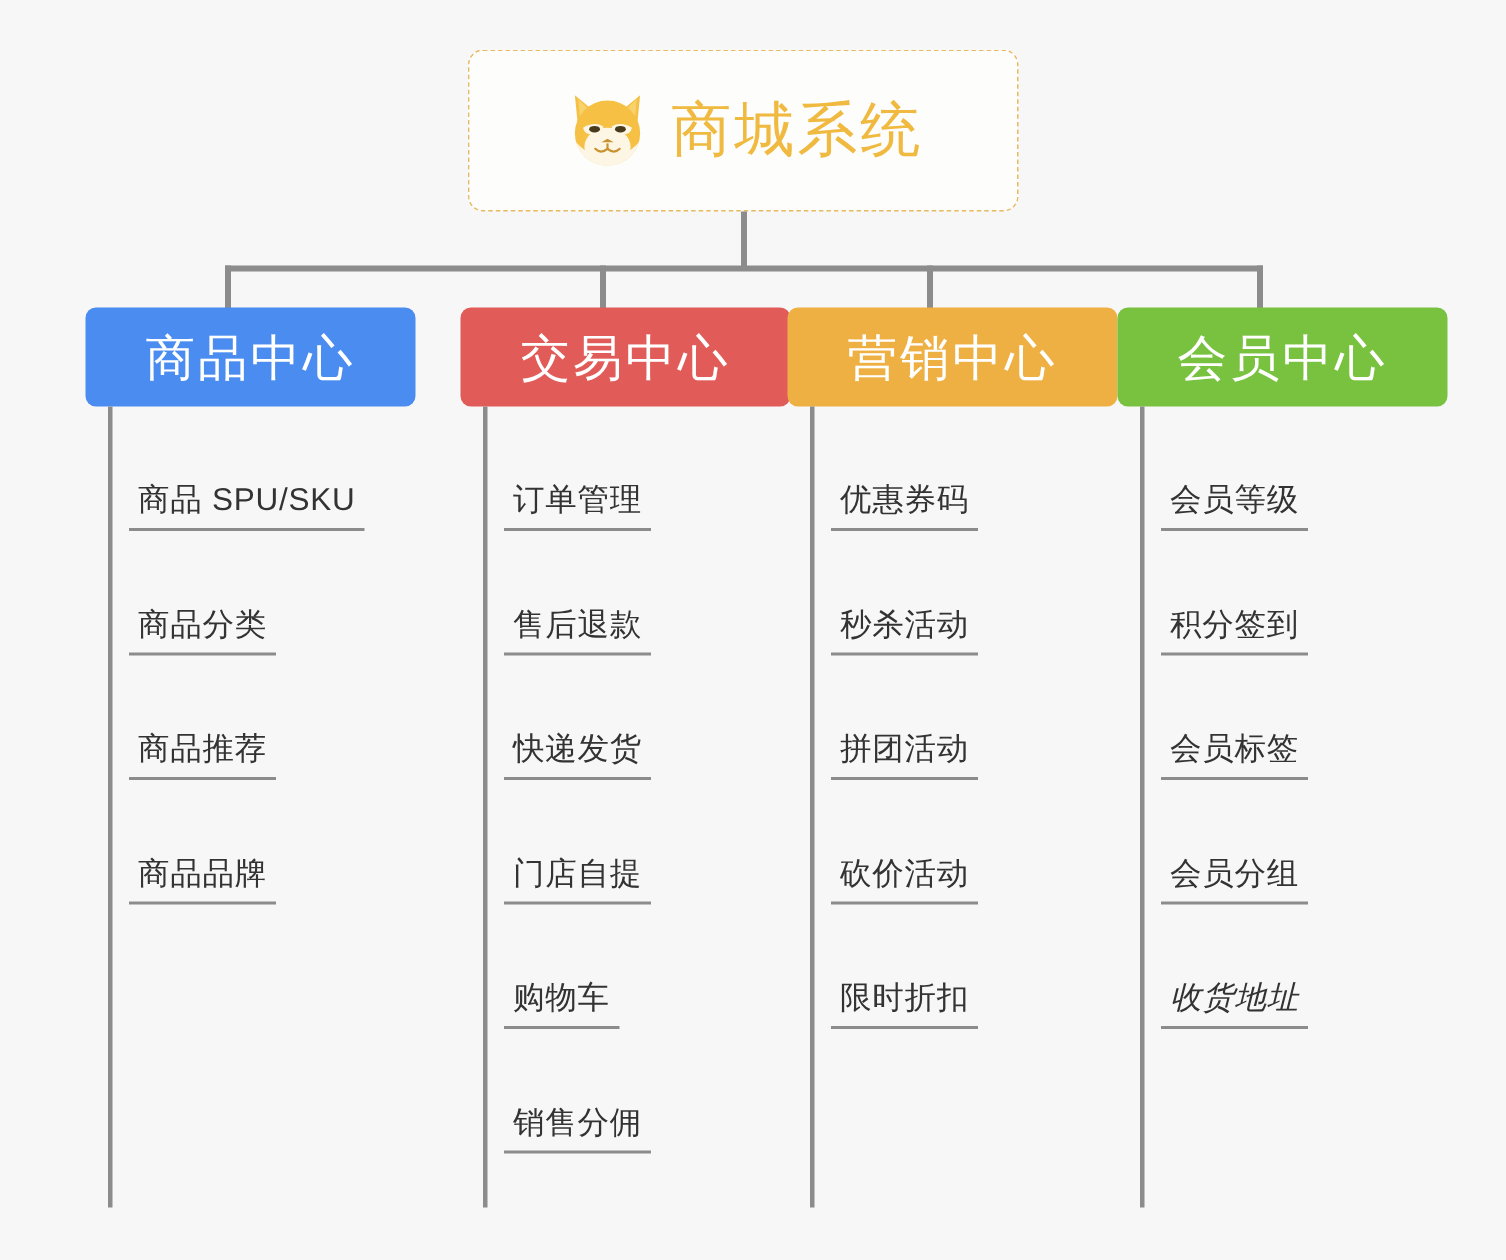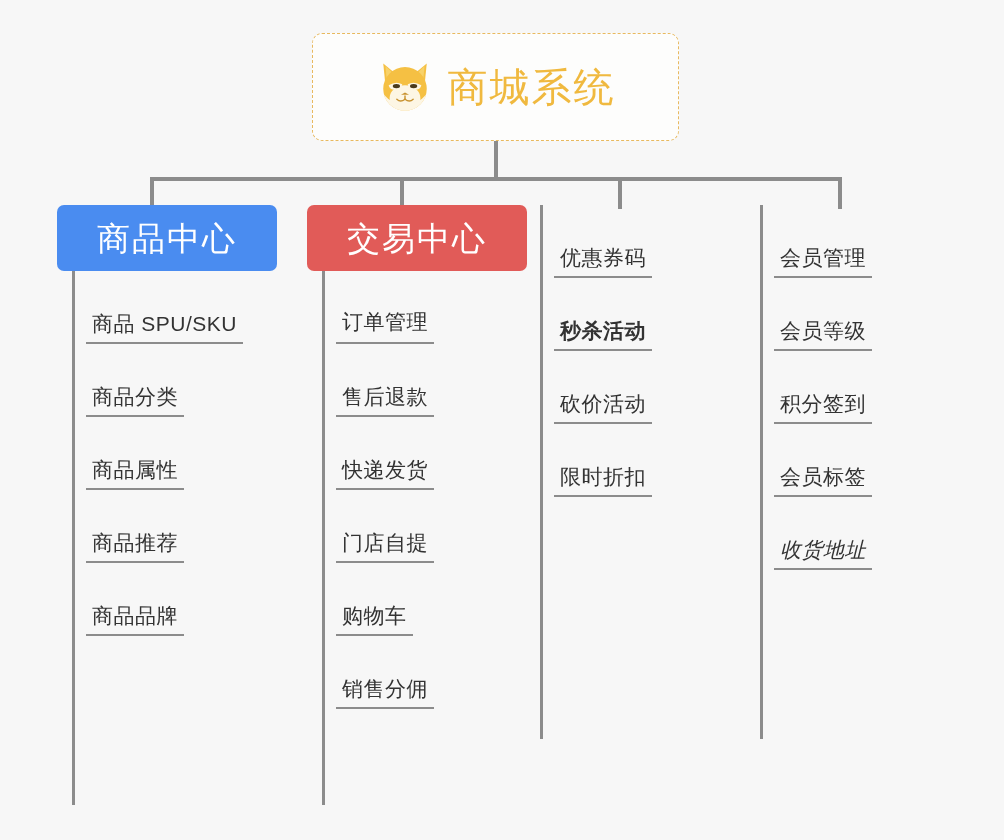--- a/index.html
+++ b/index.html
@@ -58,21 +58,21 @@
   
   .items{position:relative;margin-top:0;padding-top:0;}
   .spine{
     position:absolute;
     left:15px;top:0;
     width:3px;
     background:#8c8c8c;
   }
   .leaf{
     position:relative;
-    height:73px;
+    height:83px;
     box-sizing:border-box;
     display:flex;
     align-items:flex-end;
   }
   .leaf-inner{
     position:relative;
     margin-left:29px;
     padding:0 6px 5px 6px;
     border-bottom:2px solid #8c8c8c;
     display:inline-block;
@@ -124,90 +124,96 @@
     </div>
     <div class="items">
       <div class="spine" style="background: rgb(140, 140, 140); height: 534px;"></div>
       <div class="leaf">
           <span class="leaf-inner" style="border-bottom-color: rgb(140, 140, 140);"><span class="leaf-label">商品 SPU/SKU</span></span>
         </div>
       <div class="leaf">
           <span class="leaf-inner" style="border-bottom-color: rgb(140, 140, 140);"><span class="leaf-label">商品分类</span></span>
         </div>
       <div class="leaf">
-          <span class="leaf-inner" style="border-bottom-color: rgb(140, 140, 140);"><span class="leaf-label">商品属性</span></span>
-        </div>
-      <div class="leaf">
           <span class="leaf-inner" style="border-bottom-color: rgb(140, 140, 140);"><span class="leaf-label">商品推荐</span></span>
         </div>
       <div class="leaf">
           <span class="leaf-inner" style="border-bottom-color: rgb(140, 140, 140);"><span class="leaf-label">商品品牌</span></span>
         </div>
     </div>
   </div>
 
   <div class="col" style="left:307px">
     <div class="cat-box" style="background: rgb(225, 91, 88);">
       <span class="cat-label">交易中心</span>
     </div>
     <div class="items">
       <div class="spine" style="background: rgb(140, 140, 140); height: 534px;"></div>
       <div class="leaf">
-          <span class="leaf-inner" style="border-bottom-color: rgb(140, 140, 140); font-family: Liberation Mono, monospace;"><span class="leaf-label">订单管理</span></span>
+          <span class="leaf-inner" style="border-bottom-color: rgb(140, 140, 140);"><span class="leaf-label">订单管理</span></span>
         </div>
       <div class="leaf">
           <span class="leaf-inner" style="border-bottom-color: rgb(140, 140, 140);"><span class="leaf-label">售后退款</span></span>
         </div>
       <div class="leaf">
           <span class="leaf-inner" style="border-bottom-color: rgb(140, 140, 140);"><span class="leaf-label">快递发货</span></span>
         </div>
       <div class="leaf">
           <span class="leaf-inner" style="border-bottom-color: rgb(140, 140, 140);"><span class="leaf-label">门店自提</span></span>
         </div>
       <div class="leaf">
           <span class="leaf-inner" style="border-bottom-color: rgb(140, 140, 140);"><span class="leaf-label">购物车</span></span>
         </div>
       <div class="leaf">
           <span class="leaf-inner" style="border-bottom-color: rgb(140, 140, 140);"><span class="leaf-label">销售分佣</span></span>
         </div>
     </div>
   </div>
 
   <div class="col" style="left:525px">
+    <div class="cat-box" style="background: rgb(238, 176, 66);">
+      <span class="cat-label">营销中心</span>
+    </div>
     <div class="items">
       <div class="spine" style="background: rgb(140, 140, 140); height: 534px;"></div>
       <div class="leaf">
           <span class="leaf-inner" style="border-bottom-color: rgb(140, 140, 140);"><span class="leaf-label">优惠券码</span></span>
         </div>
       <div class="leaf">
-          <span class="leaf-inner" style="border-bottom-color: rgb(140, 140, 140); font-weight: bold;"><span class="leaf-label">秒杀活动</span></span>
+          <span class="leaf-inner" style="border-bottom-color: rgb(140, 140, 140);"><span class="leaf-label">秒杀活动</span></span>
+        </div>
+      <div class="leaf">
+          <span class="leaf-inner" style="border-bottom-color: rgb(140, 140, 140);"><span class="leaf-label">拼团活动</span></span>
         </div>
       <div class="leaf">
           <span class="leaf-inner" style="border-bottom-color: rgb(140, 140, 140);"><span class="leaf-label">砍价活动</span></span>
         </div>
       <div class="leaf">
           <span class="leaf-inner" style="border-bottom-color: rgb(140, 140, 140);"><span class="leaf-label">限时折扣</span></span>
         </div>
     </div>
   </div>
 
   <div class="col" style="left:745px">
-    <div class="items">
-      <div class="spine" style="background: rgb(140, 140, 140); height: 534px;"></div>
-      <div class="leaf">
-          <span class="leaf-inner" style="border-bottom-color: rgb(140, 140, 140);"><span class="leaf-label">会员管理</span></span>
-        </div>
+    <div class="cat-box" style="background: rgb(121, 194, 64);">
+      <span class="cat-label">会员中心</span>
+    </div>
+    <div class="items">
+      <div class="spine" style="background: rgb(140, 140, 140); height: 534px;"></div>
       <div class="leaf">
           <span class="leaf-inner" style="border-bottom-color: rgb(140, 140, 140);"><span class="leaf-label">会员等级</span></span>
         </div>
       <div class="leaf">
           <span class="leaf-inner" style="border-bottom-color: rgb(140, 140, 140);"><span class="leaf-label">积分签到</span></span>
         </div>
       <div class="leaf">
           <span class="leaf-inner" style="border-bottom-color: rgb(140, 140, 140);"><span class="leaf-label">会员标签</span></span>
         </div>
       <div class="leaf">
+          <span class="leaf-inner" style="border-bottom-color: rgb(140, 140, 140);"><span class="leaf-label">会员分组</span></span>
+        </div>
+      <div class="leaf">
           <span class="leaf-inner" style="border-bottom-color: rgb(140, 140, 140); font-style: italic;"><span class="leaf-label">收货地址</span></span>
         </div>
     </div>
   </div>
 
 </div>
 
 </body></html>

